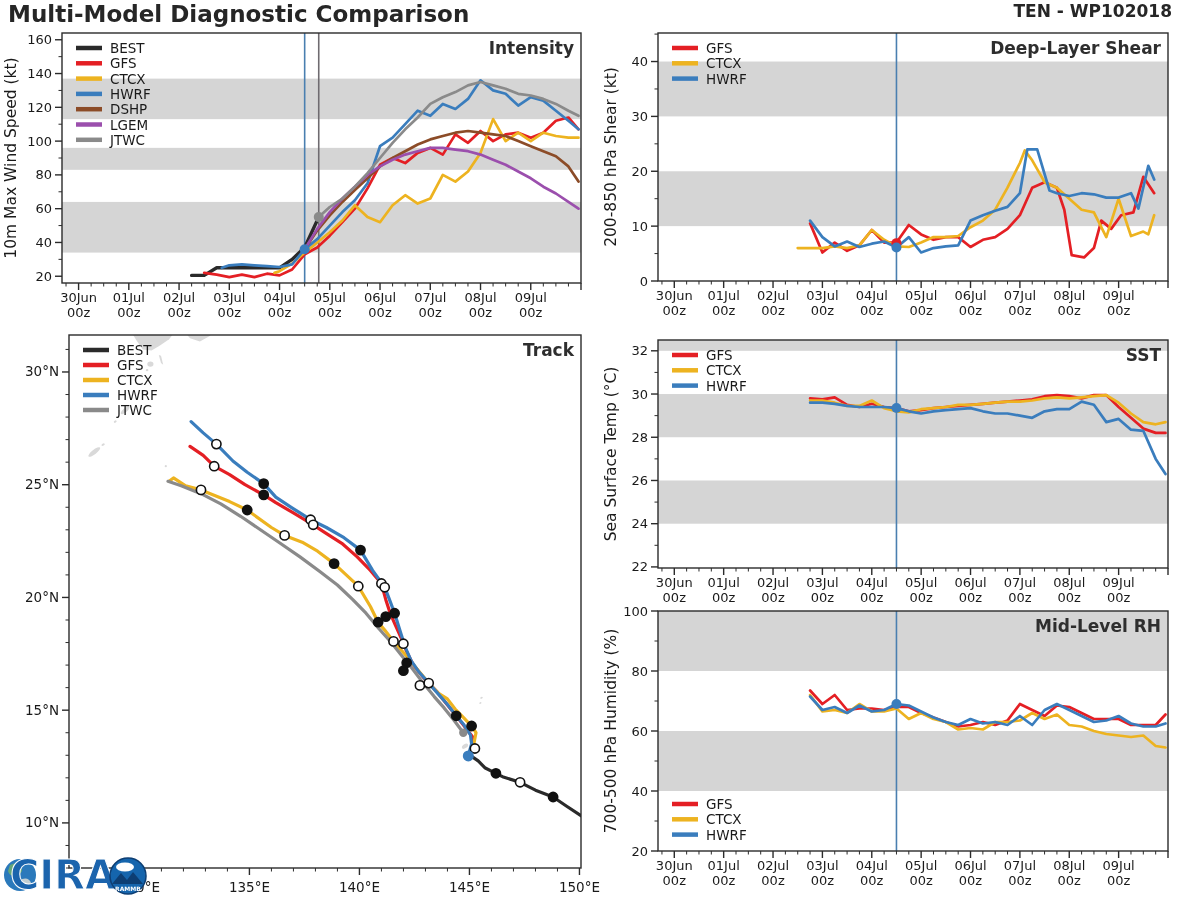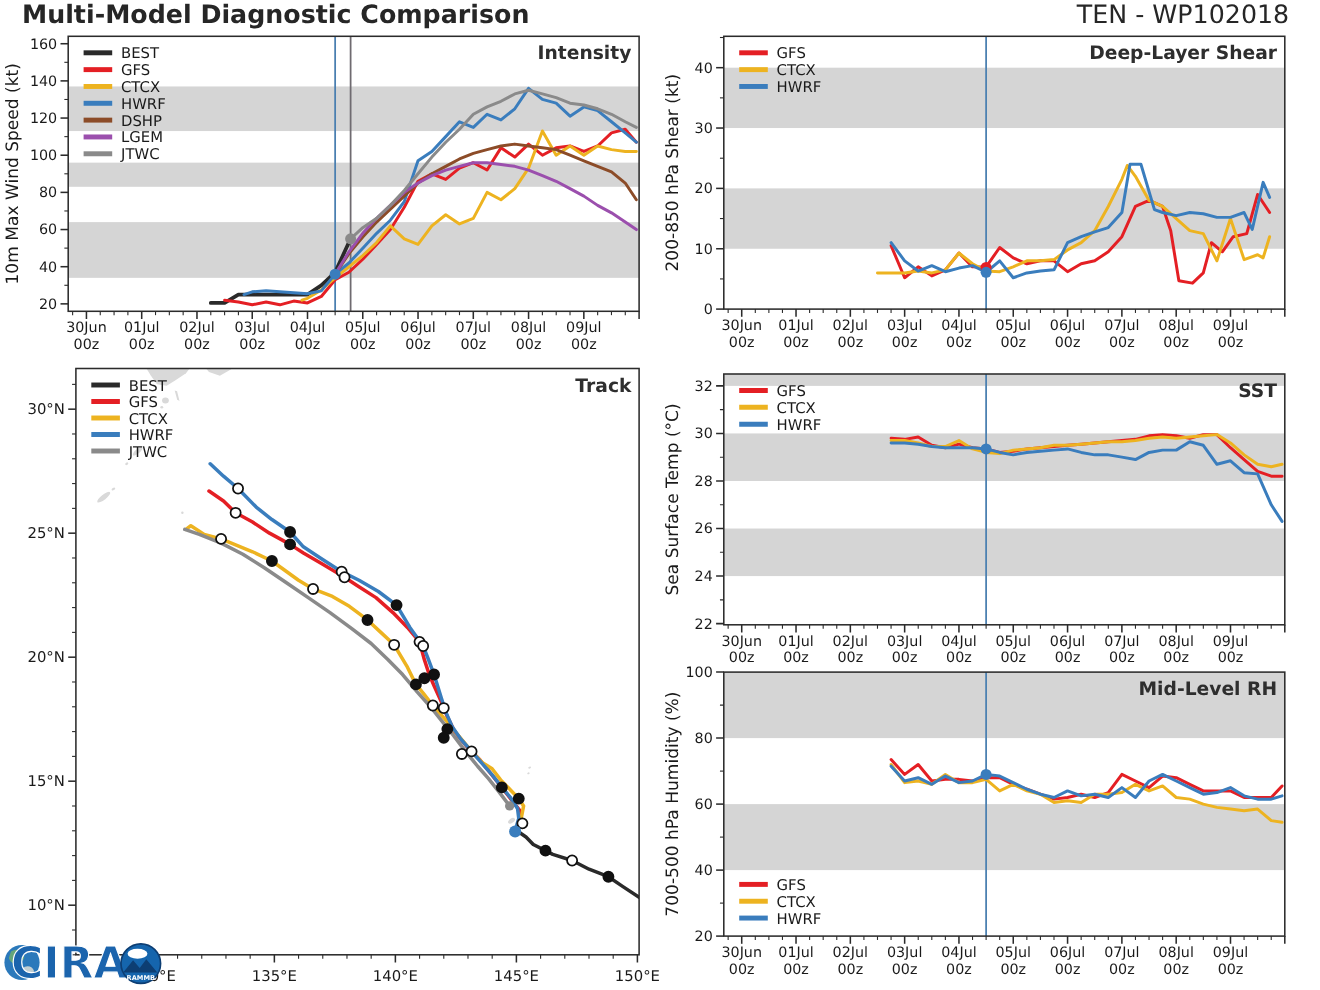--- a/index.html
+++ b/index.html
@@ -1,20 +1,20 @@
 <!DOCTYPE html>
 <html><head>
 <meta charset="utf-8">
 <style>
   html,body{margin:0;padding:0;background:#fff;}
   .page{position:relative;width:1200px;height:900px;background:#ffffff;overflow:hidden;
         font-family:"DejaVu Sans","Liberation Sans",sans-serif;}
   .main-title{position:absolute;left:8px;top:1px;font-size:23px;font-weight:bold;color:#262626;
-              letter-spacing:0px;white-space:nowrap;margin-left:12px;}
-  .storm-title{position:absolute;right:28px;top:1px;font-size:23px;font-weight:normal;color:#262626;
+              letter-spacing:0px;white-space:nowrap;}
+  .storm-title{position:absolute;right:28px;top:1px;font-size:17px;font-weight:bold;color:#262626;
                white-space:nowrap;}
   .chart-panel{position:absolute;}
   .chart-panel svg{display:block;}
   .logo{position:absolute;left:2px;top:851px;}
   text{font-family:"DejaVu Sans","Liberation Sans",sans-serif;}
 </style>
 </head>
 <body>
 
 <div class="page">

